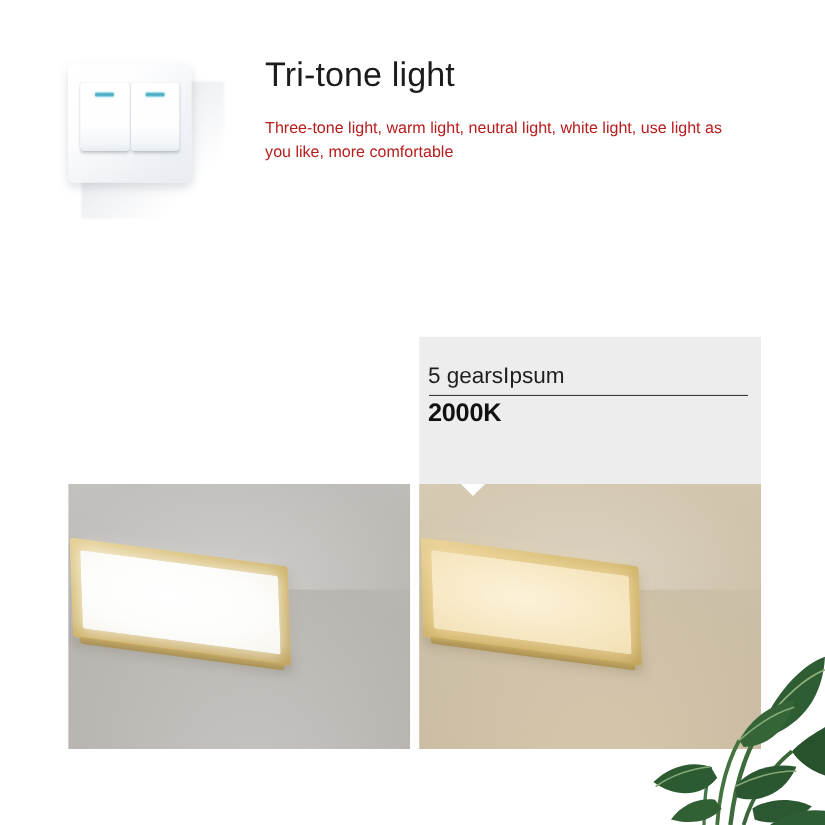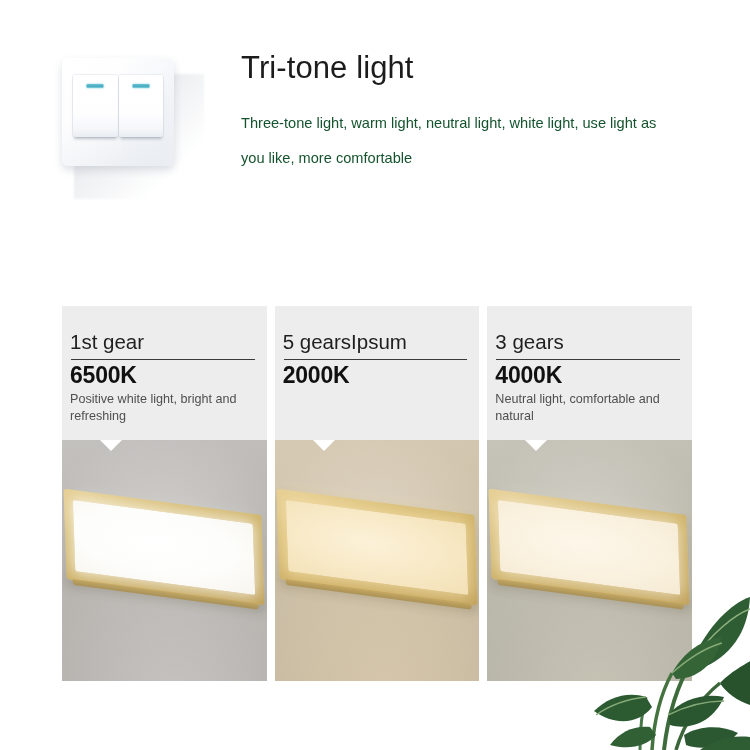--- a/index.html
+++ b/index.html
@@ -97,22 +97,22 @@
     color: #1c1c1c;
     letter-spacing: 0.1px;
     white-space: nowrap;
   }
   .hero-sub {
     position: absolute;
     left: 241px;
     top: 106px;
     width: 440px;
     font-size: 14.6px;
-    line-height: 35px;
-    color: #14532d;
+    line-height: 22px;
+    color: #b91c1c;
     font-weight: 400;
   }
 
   
   .cards {
     position: absolute;
     left: 62px;
     top: 306px;
     width: 630px;
     height: 375px;
@@ -279,27 +279,20 @@
     </div>
   </div>
 
   <div class="hero-title">Tri-tone light</div>
   <div class="hero-sub">Three-tone light, warm light, neutral light, white light, use light as you like, more comfortable</div>
 </div>
 
 <div class="cards">
 
   <div class="card">
-    <div class="card-header">
-      <div class="gear-label">1st gear</div>
-      <div class="rule"></div>
-      <div class="kelvin">6500K</div>
-      <div class="desc">Positive white light, bright and refreshing</div>
-      <div class="notch"></div>
-    </div>
     <div class="photo">
       <div class="wall wall-1"></div>
       <div class="ceiling-glow"></div>
       <div class="lamp-spill spill-cool" style="left:-20%;top:20%;"></div>
       <div class="lamp">
         <div class="lamp-frame">
           <div class="lamp-diffuser diffuser-cool"></div>
         </div>
         <div class="lamp-edge"></div>
       </div>
@@ -319,40 +312,20 @@
       <div class="lamp-spill spill-warm" style="left:-20%;top:20%;"></div>
       <div class="lamp">
         <div class="lamp-frame">
           <div class="lamp-diffuser diffuser-warm"></div>
         </div>
         <div class="lamp-edge"></div>
       </div>
     </div>
   </div>
 
-  <div class="card">
-    <div class="card-header">
-      <div class="gear-label">3 gears</div>
-      <div class="rule"></div>
-      <div class="kelvin">4000K</div>
-      <div class="desc">Neutral light, comfortable and natural</div>
-      <div class="notch"></div>
-    </div>
-    <div class="photo">
-      <div class="wall wall-3"></div>
-      <div class="ceiling-glow"></div>
-      <div class="lamp-spill spill-neutral" style="left:-20%;top:20%;"></div>
-      <div class="lamp">
-        <div class="lamp-frame">
-          <div class="lamp-diffuser diffuser-neutral"></div>
-        </div>
-        <div class="lamp-edge"></div>
-      </div>
-    </div>
-  </div>
 
 </div>
 
 <svg class="plant" viewBox="0 0 170 175">
   <g>
     <path d="M84 175 C88 140 96 112 112 86" stroke="#3e6b3c" stroke-width="4" fill="none"></path>
     <path d="M72 175 C74 145 80 120 92 98" stroke="#44733f" stroke-width="3.5" fill="none"></path>
     <path d="M96 175 C104 148 120 124 140 108" stroke="#3b6639" stroke-width="3.5" fill="none"></path>
     <path d="M60 175 C60 152 62 136 66 122" stroke="#47784a" stroke-width="3" fill="none"></path>
   </g>

